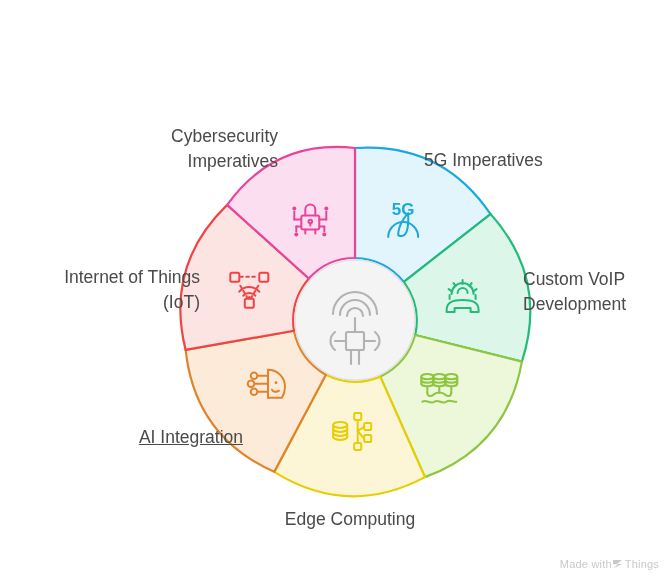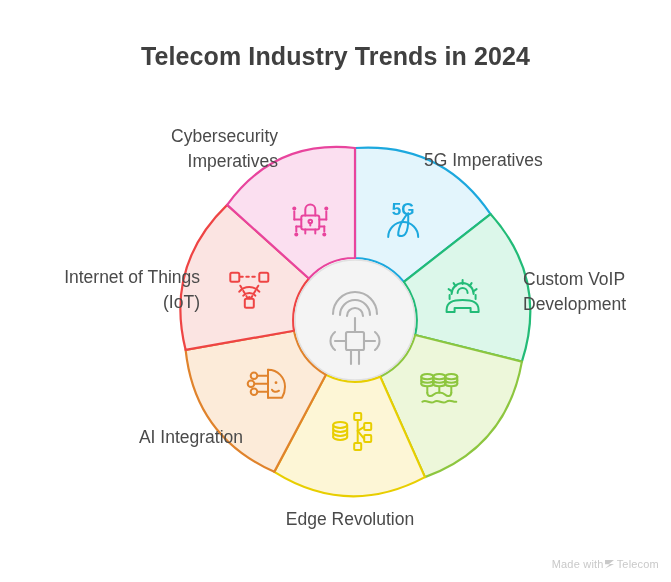--- a/index.html
+++ b/index.html
@@ -43,21 +43,21 @@
     color: #4a4a4a;
     line-height: 25px;
     white-space: pre-line;
   }
   .label.right-al { text-align: right; }
   .label.left-al  { text-align: left; }
   .label.center-al{ text-align: center; }
 
   .lbl-cyber { right: 393px; top: 124px; width: 220px; }
   .lbl-iot   { right: 471px; top: 265px; width: 210px; }
-  .lbl-ai    { right: 428px; top: 425px; width: 200px; }
+  .lbl-ai    { right: 428px; top: 425px; width: 200px; text-decoration: underline; }
   .lbl-edge  { left: 245px;  top: 507px; width: 210px; }
   .lbl-ent   { left: 462px;  top: 424px; width: 200px; }
   .lbl-voip  { left: 523px;  top: 267px; width: 160px; }
   .lbl-5g    { left: 424px;  top: 148px; width: 200px; }
 
   .watermark {
     position: absolute;
     right: 12px;
     bottom: 12px;
     display: flex;
@@ -67,21 +67,20 @@
     color: #c9c9c9;
     letter-spacing: 0.2px;
   }
   .wm-logo { display: block; }
 </style>
 </head>
 <body>
 
 <div id="page">
 
-  <div class="title">Telecom Industry Trends in 2024</div>
 
   <svg class="wheel" viewBox="0 0 671 582">
     <g id="segments-layer">
         <path d="M 355 258 L 355 148 Q 441.7974870642373 142.03877883276493 490.53784962035616 214.10622624398678 L 403.85666672361674 281.8289885298092 Q 384.80923798165725 258.88200485165663 355 258 Z" fill="#E3F5FC" stroke="#1CA8DE" stroke-width="2.2" stroke-linejoin="round"></path>
         <path d="M 403.85666672361674 281.8289885298092 L 490.53784962035616 214.10622624398678 Q 548.6732249452936 278.83348521808364 521.8908649194714 361.61056604314285 L 415.15833502911175 334.9991575271794 Q 421.5140368498988 305.8620050243924 403.85666672361674 281.8289885298092 Z" fill="#DCF7EA" stroke="#22BB77" stroke-width="2.2" stroke-linejoin="round"></path>
         <path d="M 415.15833502911175 334.9991575271794 L 521.8908649194714 361.61056604314285 Q 506.67679973755764 447.2719467179348 424.95870260903763 477.12981871452735 L 380.21767187069963 376.63981837384125 Q 407.09102213209053 363.7095574586847 415.15833502911175 334.9991575271794 Z" fill="#EDF7DA" stroke="#8DC63F" stroke-width="2.2" stroke-linejoin="round"></path>
         <path d="M 380.21767187069963 376.63981837384125 L 424.95870260903763 477.12981871452735 Q 348.0898996529049 517.879383749781 274.2508912008268 471.86698597173546 L 325.8927631072748 374.7427507572535 Q 352.6268342242299 387.95857623729853 380.21767187069963 376.63981837384125 Z" fill="#FDF6D6" stroke="#E8CE00" stroke-width="2.2" stroke-linejoin="round"></path>
         <path d="M 325.8927631072748 374.7427507572535 L 274.2508912008268 471.86698597173546 Q 194.81463511376043 436.3814799539097 185.61306648190023 349.867486558712 L 293.9419193132431 330.76618701534966 Q 299.9868443825036 359.9693971558882 325.8927631072748 374.7427507572535 Z" fill="#FCEBD9" stroke="#E0832C" stroke-width="2.2" stroke-linejoin="round"></path>
         <path d="M 293.9419193132431 330.76618701534966 L 185.61306648190023 349.867486558712 Q 164.67018420421286 265.4238035482342 227.1790900178882 204.9095357062764 L 308.9250208204015 278.5139024057508 Q 289.6342046761943 301.2566598044441 293.9419193132431 330.76618701534966 Z" fill="#FBE4E2" stroke="#EE4444" stroke-width="2.2" stroke-linejoin="round"></path>
         <path d="M 308.9250208204015 278.5139024057508 L 227.1790900178882 204.9095357062764 Q 274.4661446709916 139.117999386765 354.99999999999994 148 L 355 258 Q 327.3419082708456 257.87890888030313 308.9250208204015 278.5139024057508 Z" fill="#FBDFF0" stroke="#E8449D" stroke-width="2.2" stroke-linejoin="round"></path>
@@ -216,26 +215,26 @@
         <line x1="4" y1="30" x2="4" y2="44"></line>
       </g>
     </g>
   </svg>
 
   <div class="label right-al lbl-cyber">Cybersecurity
 Imperatives</div>
   <div class="label right-al lbl-iot">Internet of Things
 (IoT)</div>
   <div class="label right-al lbl-ai">AI Integration</div>
-  <div class="label center-al lbl-edge">Edge Revolution</div>
+  <div class="label center-al lbl-edge">Edge Computing</div>
   <div class="label left-al lbl-voip">Custom VoIP
 Development</div>
   <div class="label left-al lbl-5g">5G Imperatives</div>
 
   <div class="watermark">
     <span>Made with</span>
     <svg class="wm-logo" width="13" height="12" viewBox="0 0 13 12">
       <path d="M1 2 L10 2 L5 6 L10 6 L1 10.5 L6 6.2 L1 6.2 Z" fill="#c9c9c9"></path>
     </svg>
-    <span>Telecom</span>
+    <span>Things</span>
   </div>
 
 </div>
 
 </body></html>

